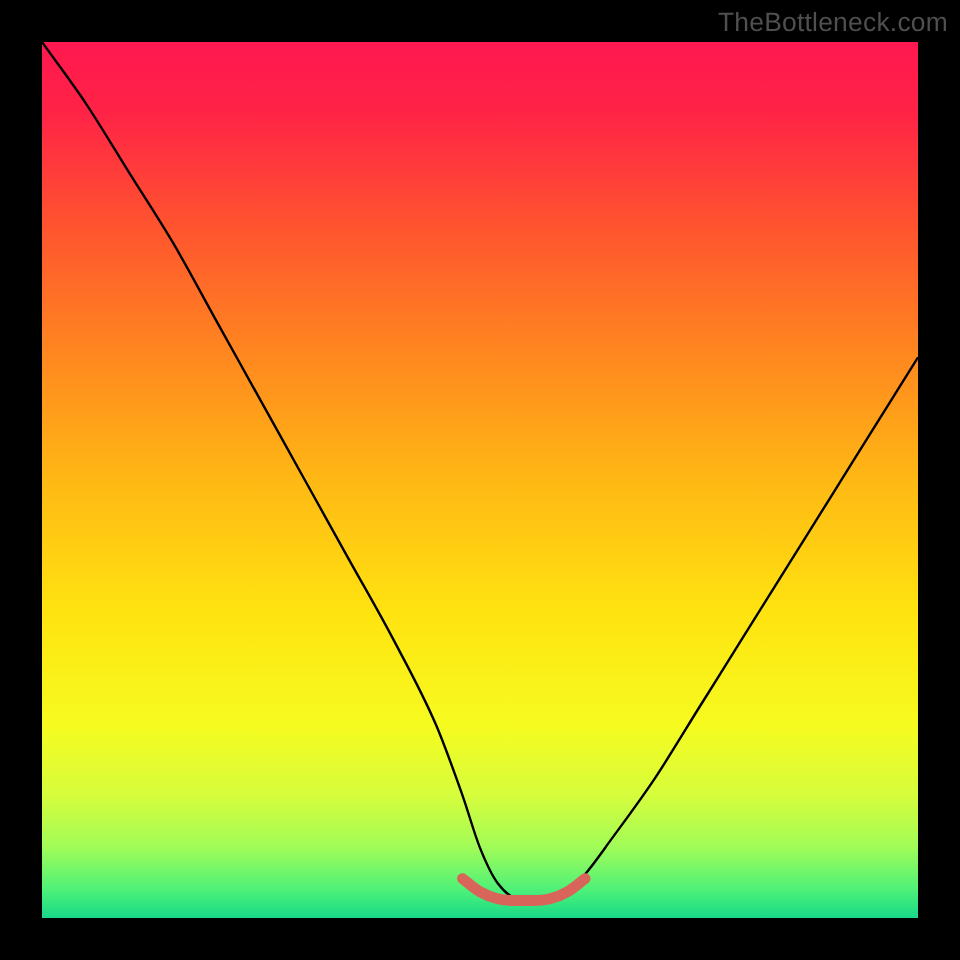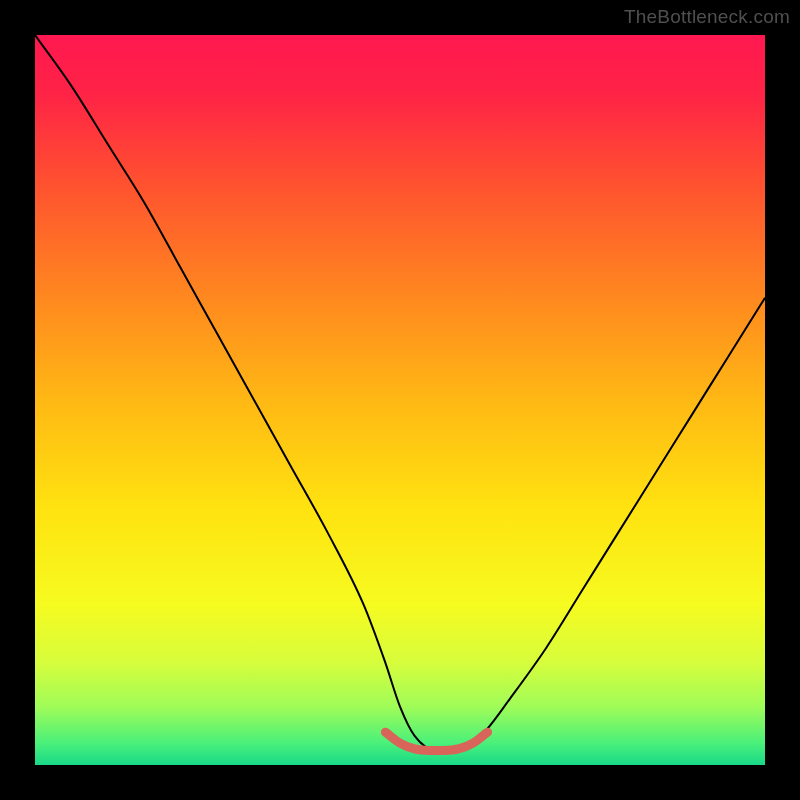--- a/index.html
+++ b/index.html
@@ -15,21 +15,21 @@
     position: relative;
     width: 800px;
     height: 800px;
     background: #000;
   }
   .watermark {
     position: absolute;
     top: 6px;
     right: 10px;
     color: #4f4f4f;
-    font-size: 19px;
+    font-size: 22px;
     letter-spacing: 0.2px;
     font-weight: 400;
     z-index: 10;
   }
   .plot {
     position: absolute;
     left: 35px;
     top: 35px;
     width: 730px;
     height: 730px;

